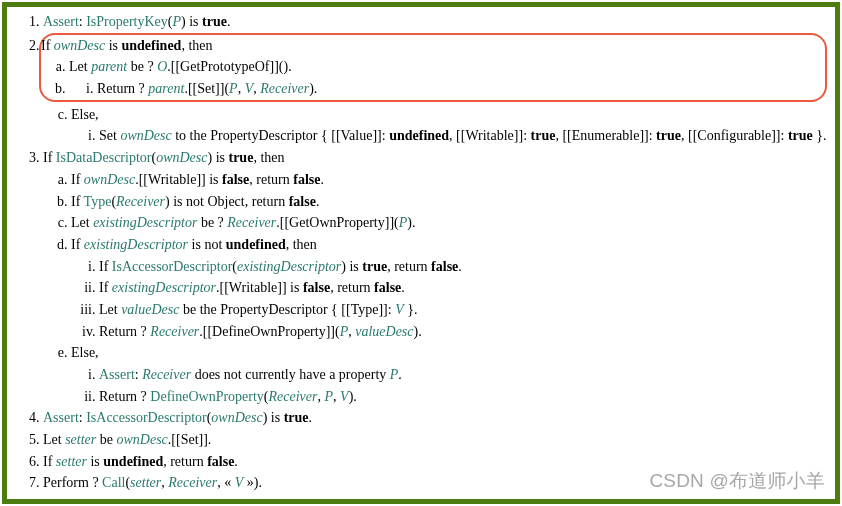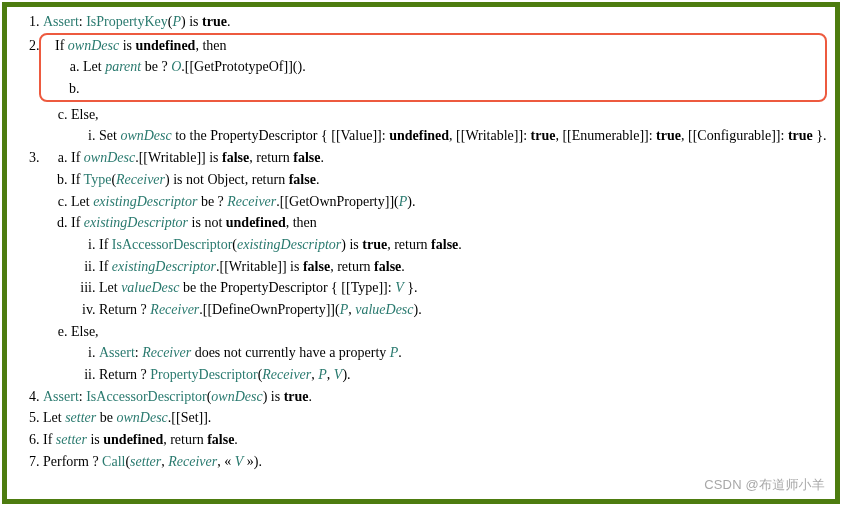--- a/index.html
+++ b/index.html
@@ -43,31 +43,31 @@
     margin: 0;
     padding-left: 28px;
   }
   li { margin: 0; padding: 0; }
   li > .line { padding: 0; }
   .term, .link { color: #2a7a6f; }
   .var { color: #2a7a6f; font-style: italic; }
   .bold { font-weight: bold; }
   .highlight-box {
     border: 2px solid #ed5a3f;
-    border-radius: 8px;
+    border-radius: 16px;
     margin: 0 0 2px -4px;
-    padding: 0 14px;
+    padding: 0 0;
   }
   .watermark {
     position: absolute;
     right: 10px;
     bottom: 4px;
     color: rgba(120,120,120,0.65);
     font-family: "PingFang SC", "Microsoft YaHei", Arial, sans-serif;
-    font-size: 13px;
+    font-size: 19px;
     letter-spacing: 0.2px;
   }
 </style>
 </head>
 <body>
 
 <div class="outer-border">
   <div class="content">
     <ol class="top">
 
@@ -82,38 +82,48 @@
           <span class="line">
             <span>If </span><span class="var">ownDesc</span><span> is </span><span class="bold">undefined</span><span>, then</span>
           </span>
           <ol class="alpha">
             <li>
               <span class="line">
                 <span>Let </span><span class="var">parent</span><span> be ? </span><span class="var">O</span><span>.[[GetPrototypeOf]]()</span><span>.</span>
               </span>
             </li>
             <li>
+              <ol class="roman">
+                <li>
+                  <span class="line">
+                    <span>Return ? </span><span class="var">parent</span><span>.[[Set]](</span><span class="var">P</span><span>, </span><span class="var">V</span><span>, </span><span class="var">Receiver</span><span>)</span><span>.</span>
+                  </span>
+                </li>
+              </ol>
             </li>
           </ol>
         </div>
         <ol class="alpha" start="3">
           <li>
             <span class="line">Else,</span>
             <ol class="roman">
               <li>
                 <span class="line">
                   <span>Set </span><span class="var">ownDesc</span><span> to the PropertyDescriptor { [[Value]]: </span><span class="bold">undefined</span><span>, [[Writable]]: </span><span class="bold">true</span><span>, [[Enumerable]]: </span><span class="bold">true</span><span>, [[Configurable]]: </span><span class="bold">true</span><span> }</span><span>.</span>
                 </span>
               </li>
             </ol>
           </li>
         </ol>
       </li>
 
       <li>
+        <span class="line">
+          <span>If </span><span class="link">IsDataDescriptor</span><span>(</span><span class="var">ownDesc</span><span>)</span><span> is </span><span class="bold">true</span><span>, then</span>
+        </span>
         <ol class="alpha">
           <li>
             <span class="line">
               <span>If </span><span class="var">ownDesc</span><span>.[[Writable]] is </span><span class="bold">false</span><span>, return </span><span class="bold">false</span><span>.</span>
             </span>
           </li>
           <li>
             <span class="line">
               <span>If </span><span class="link">Type</span><span>(</span><span class="var">Receiver</span><span>) is not Object, return </span><span class="bold">false</span><span>.</span>
             </span>
@@ -153,21 +163,21 @@
           <li>
             <span class="line">Else,</span>
             <ol class="roman">
               <li>
                 <span class="line">
                   <span class="link">Assert</span><span>: </span><span class="var">Receiver</span><span> does not currently have a property </span><span class="var">P</span><span>.</span>
                 </span>
               </li>
               <li>
                 <span class="line">
-                  <span>Return ? </span><span class="link">PropertyDescriptor</span><span>(</span><span class="var">Receiver</span><span>, </span><span class="var">P</span><span>, </span><span class="var">V</span><span>)</span><span>.</span>
+                  <span>Return ? </span><span class="link">DefineOwnProperty</span><span>(</span><span class="var">Receiver</span><span>, </span><span class="var">P</span><span>, </span><span class="var">V</span><span>)</span><span>.</span>
                 </span>
               </li>
             </ol>
           </li>
         </ol>
       </li>
 
       <li>
         <span class="line">
           <span class="link">Assert</span><span>: </span><span class="link">IsAccessorDescriptor</span><span>(</span><span class="var">ownDesc</span><span>)</span><span> is </span><span class="bold">true</span><span>.</span>

